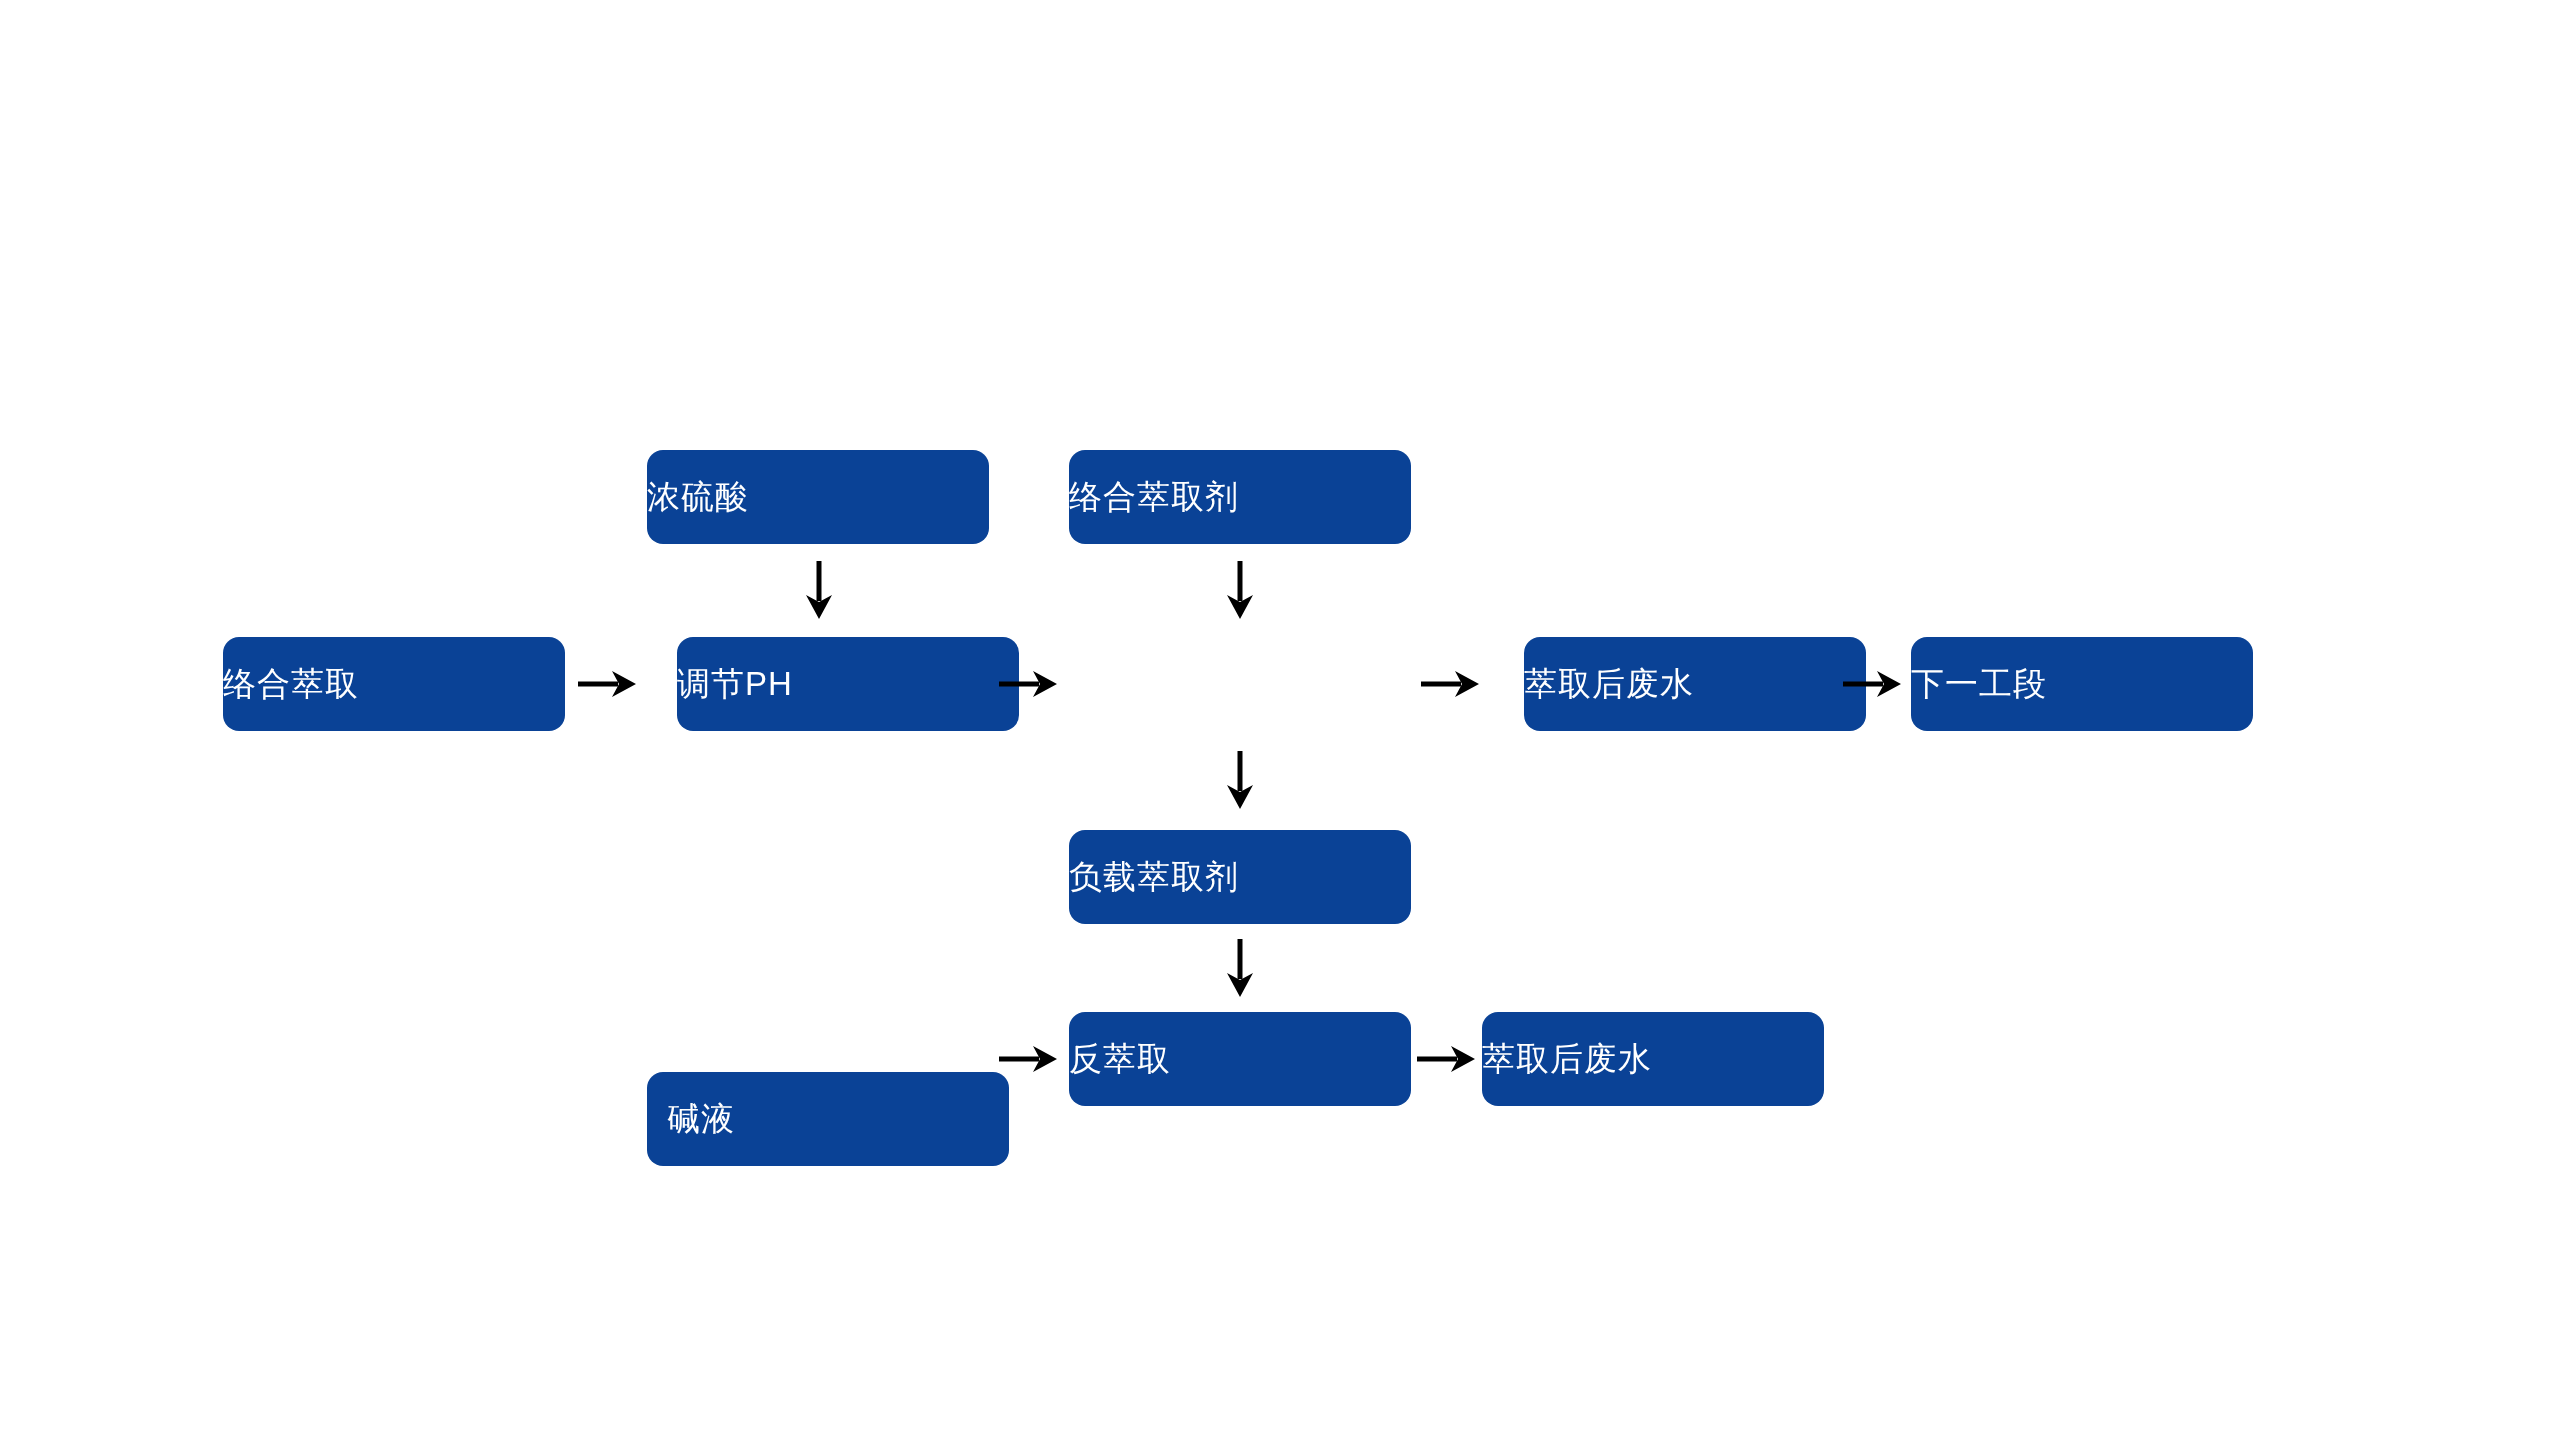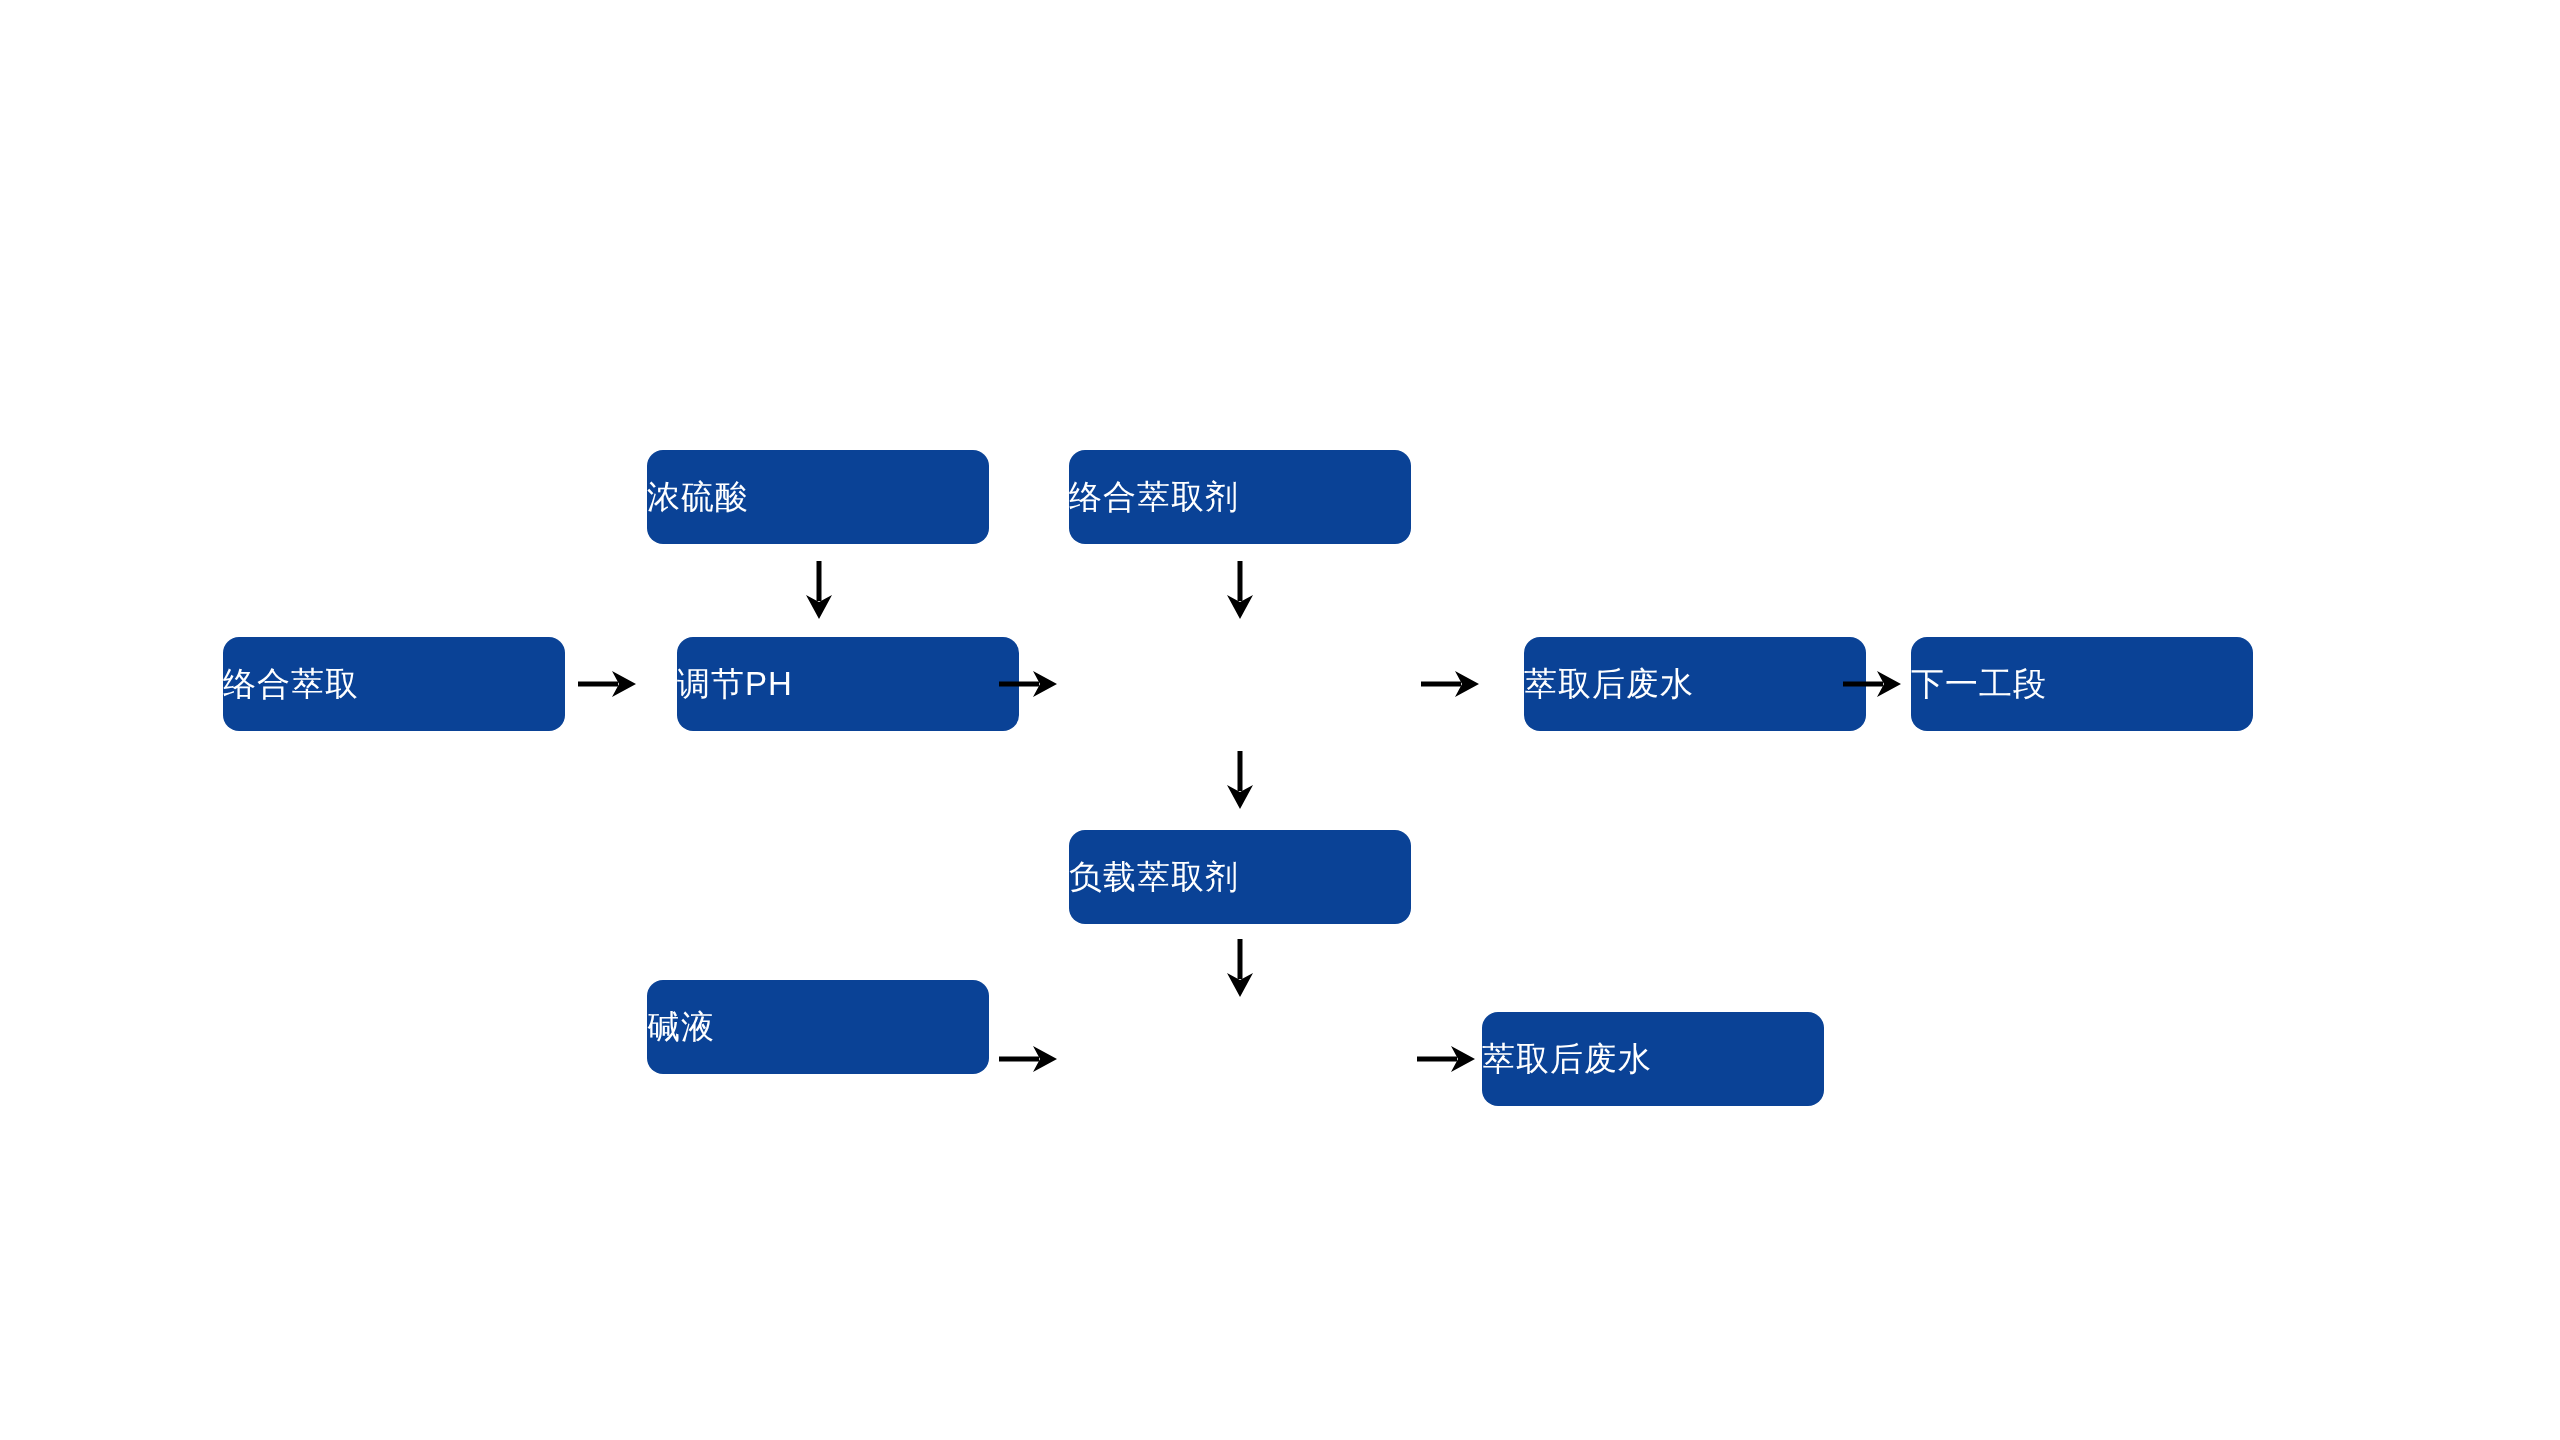--- a/index.html
+++ b/index.html
@@ -37,21 +37,21 @@
 
   
   .n-sulfuric       { left: 647px;  top: 450px; }
   .n-extractant     { left: 1069px; top: 450px; }
   .n-wastewater     { left: 223px;  top: 637px; }
   .n-adjustph       { left: 648px;  top: 637px; margin-left: 29px; }
   .n-complexext     { left: 1069px; top: 637px; }
   .n-postww         { left: 1524px; top: 637px; }
   .n-nextstage      { left: 1911px; top: 637px; }
   .n-loadedext      { left: 1069px; top: 830px; }
-  .n-alkali         { left: 647px;  top: 980px; }
+  .n-alkali         { left: 647px;  top: 1072px; padding-left: 20px; }
   .n-stripping      { left: 1069px; top: 1012px; }
   .n-phenolate      { left: 1482px; top: 1012px; }
 
   
   .va1 { left: 804px;  top: 561px; }
   .va2 { left: 1225px; top: 561px; }
   .va3 { left: 1225px; top: 751px; }
   .va4 { left: 1225px; top: 939px; }
   .ha1 { left: 578px;  top: 669px; }
   .ha2 { left: 999px;  top: 669px; }
@@ -75,20 +75,21 @@
 
 
   <div class="node n-postww">萃取后废水</div>
 
   <div class="node n-nextstage">下一工段</div>
 
   <div class="node n-loadedext">负载萃取剂</div>
 
   <div class="node n-alkali">碱液</div>
 
+  <div class="node n-stripping">反萃取</div>
 
   <div class="node n-phenolate">萃取后废水</div>
 
   <div class="arrow va1">
     <svg width="30" height="58" viewBox="0 0 30 58">
       <line x1="15" y1="0" x2="15" y2="40"></line>
       <polygon points="2,34 15,58 28,34 15,41"></polygon>
     </svg>
   </div>
   <div class="arrow va2">

